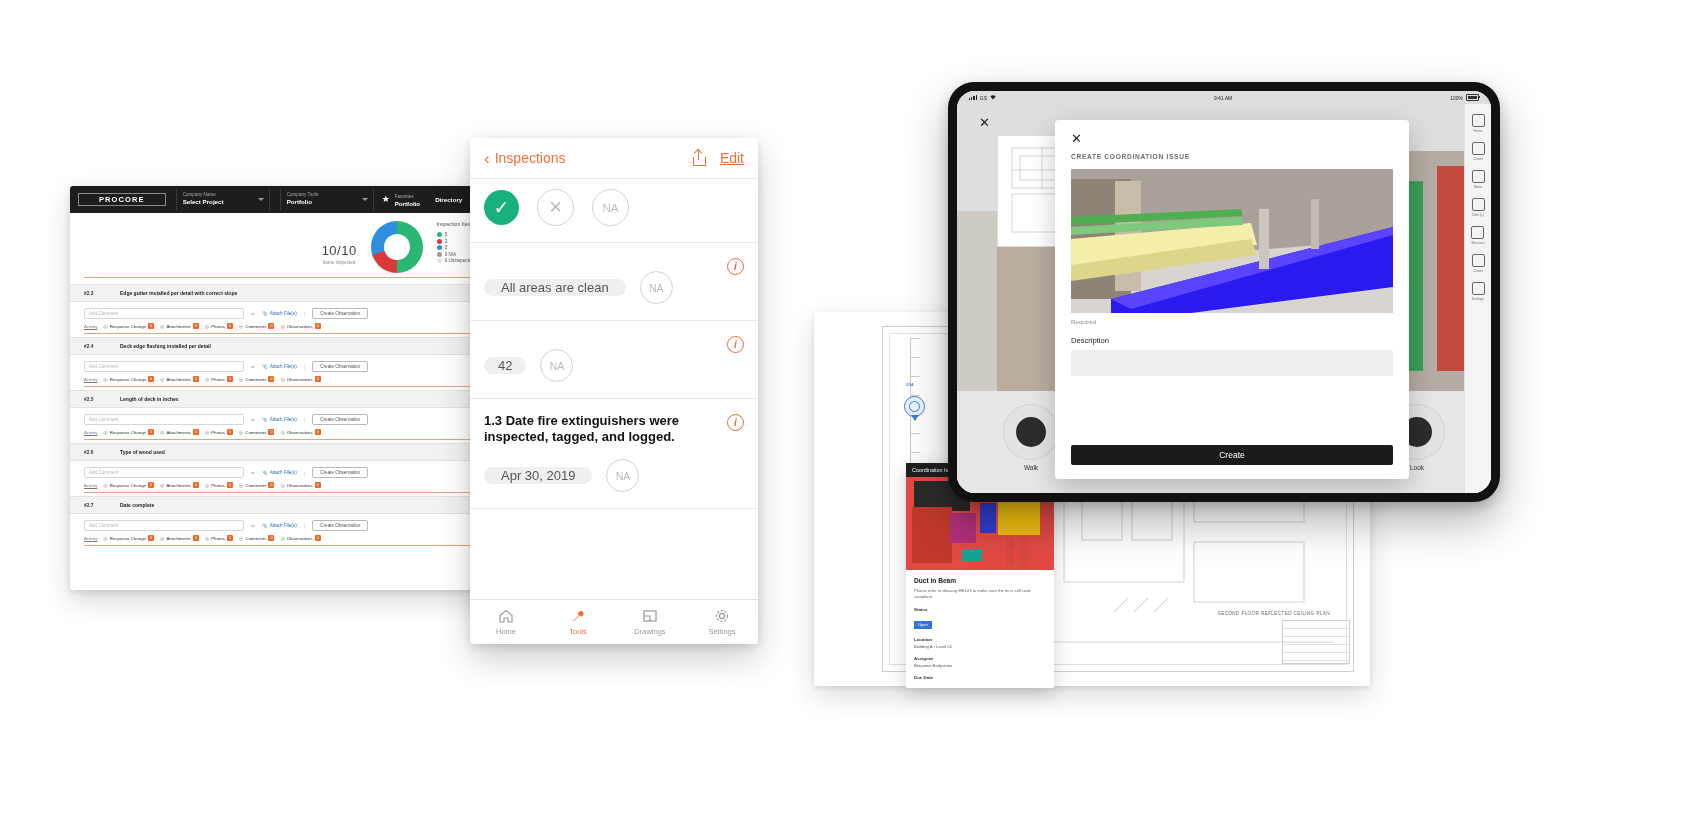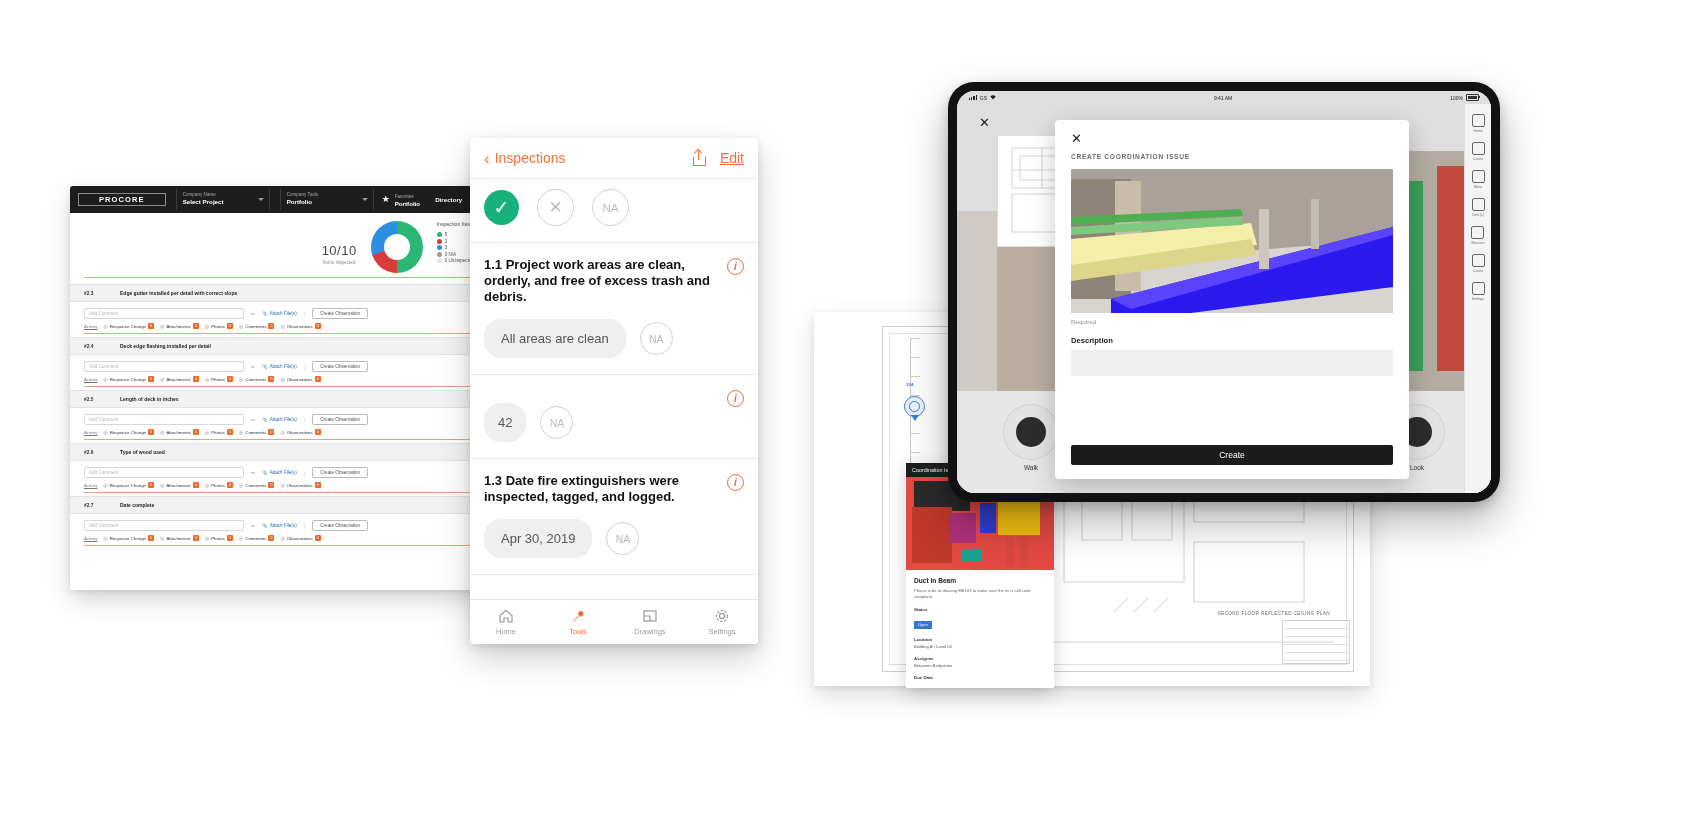--- a/index.html
+++ b/index.html
@@ -86,21 +86,21 @@
   .ans{width:35px;height:35px;border-radius:50%;display:flex;align-items:center;justify-content:center;}
   .ans.pass{background:#18b07b;color:#fff;font-size:19px;}
   .ans.fail{border:1.5px solid #d2d2d2;color:#bdbdbd;font-size:17px;}
   .ans.na{border:1.5px solid #d2d2d2;color:#bdbdbd;font-size:11.5px;}
   .ph-q{padding:14px 14px 16px 14px;border-bottom:1px solid #e9e9e9;position:relative;}
   .ph-q .qtext{font-size:13px;font-weight:bold;color:#111;line-height:16px;padding-right:26px;}
   .ph-info{position:absolute;right:14px;top:15px;width:15px;height:15px;border-radius:50%;
            border:1.4px solid #e8693a;color:#e8693a;font-size:10px;font-weight:bold;
            display:flex;align-items:center;justify-content:center;font-style:italic;}
   .ph-resp{display:flex;align-items:center;gap:14px;margin-top:14px;}
-  .pill{background:#efefef;border-radius:17px;height:39px;display:flex;align-items:center;
+  .pill{background:#efefef;border-radius:17px;height:17px;display:flex;align-items:center;
         padding:0 17px;font-size:13px;color:#555;}
   .pill.sm{padding:0 14px;}
   .na-circ{width:31px;height:31px;border-radius:50%;border:1.4px solid #d2d2d2;color:#b9b9b9;
            font-size:10.5px;display:flex;align-items:center;justify-content:center;flex:none;}
   .ph-tabs{height:44px;border-top:1px solid #e4e4e4;display:flex;background:#fff;}
   .tab{flex:1;display:flex;flex-direction:column;align-items:center;justify-content:center;gap:3px;
        color:#9a9a9a;font-size:7.5px;}
   .tab.active{color:#ee6f3c;}
   .tab svg{display:block;}
 
@@ -166,21 +166,21 @@
   .rail-lbl{font-size:3.4px;color:#777;line-height:4px;text-align:center;}
 
   .modal{position:absolute;left:98px;top:29px;width:354px;bottom:14px;background:#fff;border-radius:4px;
          box-shadow:0 8px 26px rgba(0,0,0,.22);z-index:8;overflow:hidden;}
   .md-close{padding:12px 0 0 16px;font-size:13px;color:#222;line-height:13px;}
   .md-kicker{padding:8px 16px 0 16px;font-size:6.6px;letter-spacing:.7px;color:#6b6b6b;font-weight:bold;}
   .md-img{margin:9px 16px 0 16px;height:144px;border-radius:2px;overflow:hidden;position:relative;background:#b9b0a6;}
   .md-field{margin:14px 16px 0 16px;background:#efefef;height:28px;display:flex;align-items:center;
             padding:0 10px;font-size:13px;font-weight:bold;color:#1b1b1b;}
   .md-req{margin:5px 16px 0 16px;font-size:6.2px;color:#8e8e8e;}
-  .md-lbl{margin:11px 16px 0 16px;font-size:7.6px;font-weight:bold;color:#222;}
+  .md-lbl{margin:11px 16px 0 16px;font-size:7.6px;font-weight:normal;color:#222;}
   .md-area{margin:5px 16px 0 16px;background:#efefef;height:26px;}
   .md-create{position:absolute;left:16px;right:16px;bottom:14px;height:20px;background:#1b1b1b;color:#fff;
              display:flex;align-items:center;justify-content:center;font-size:8.5px;border-radius:2px;}
 </style>
 </head>
 <body>
 
 <div class="stage">
 
   <div class="desktop">
@@ -475,21 +475,20 @@
     </div>
 
     <div class="ph-scroll">
       <div class="ph-answers">
         <div class="ans pass">✓</div>
         <div class="ans fail">✕</div>
         <div class="ans na">NA</div>
       </div>
       <div id="ph-questions">
           <div class="ph-q">
-            <div class="qtext">1.1  Project work areas are clean, orderly, and free of excess trash and debris.</div>
             <div class="ph-info">i</div>
             <div class="ph-resp">
               <div class="pill">All areas are clean</div>
               <div class="na-circ">NA</div>
             </div>
           </div>
           <div class="ph-q">
             <div class="ph-info">i</div>
             <div class="ph-resp">
               <div class="pill sm">42</div>

